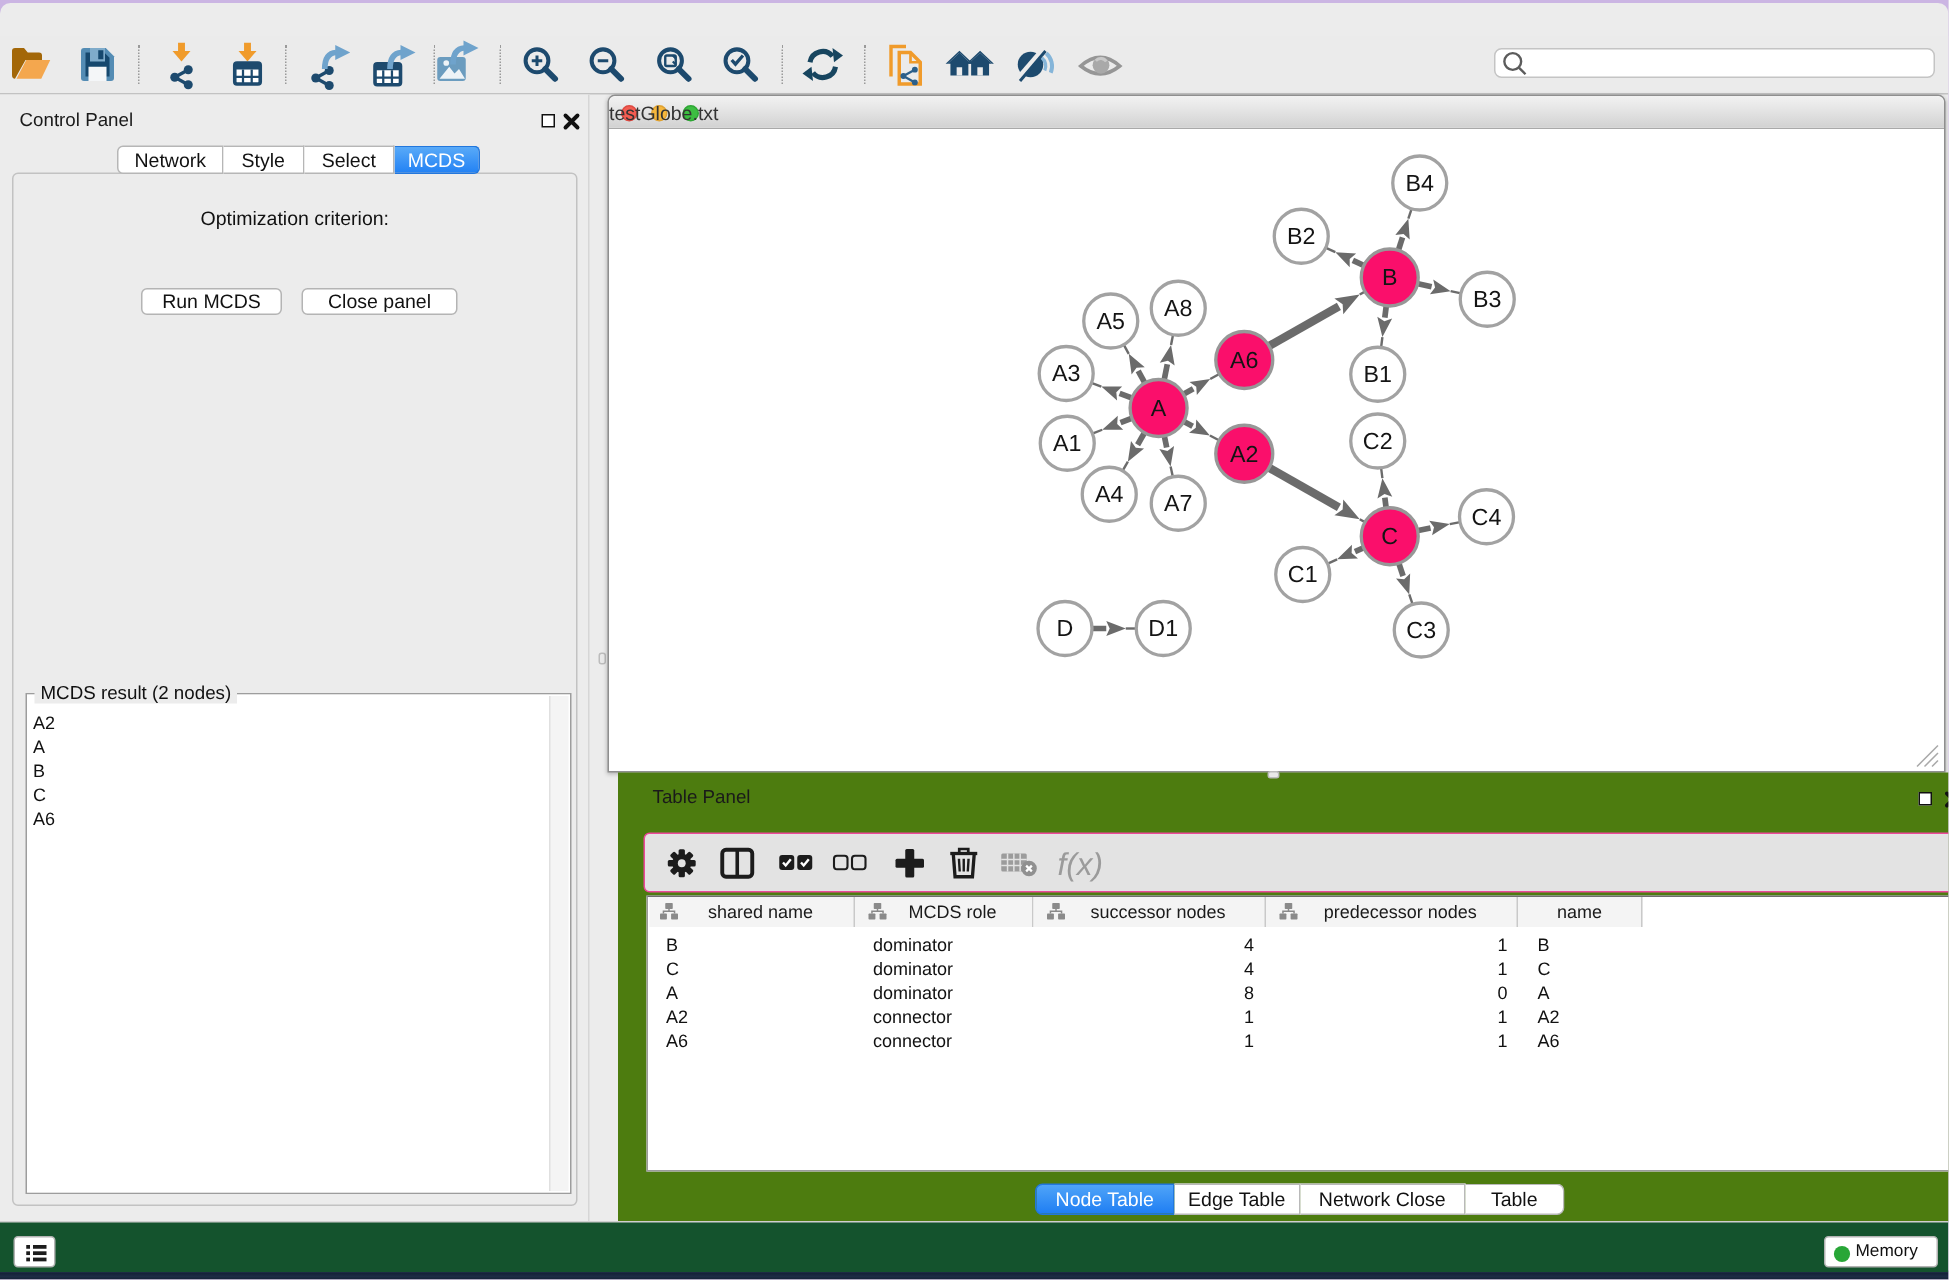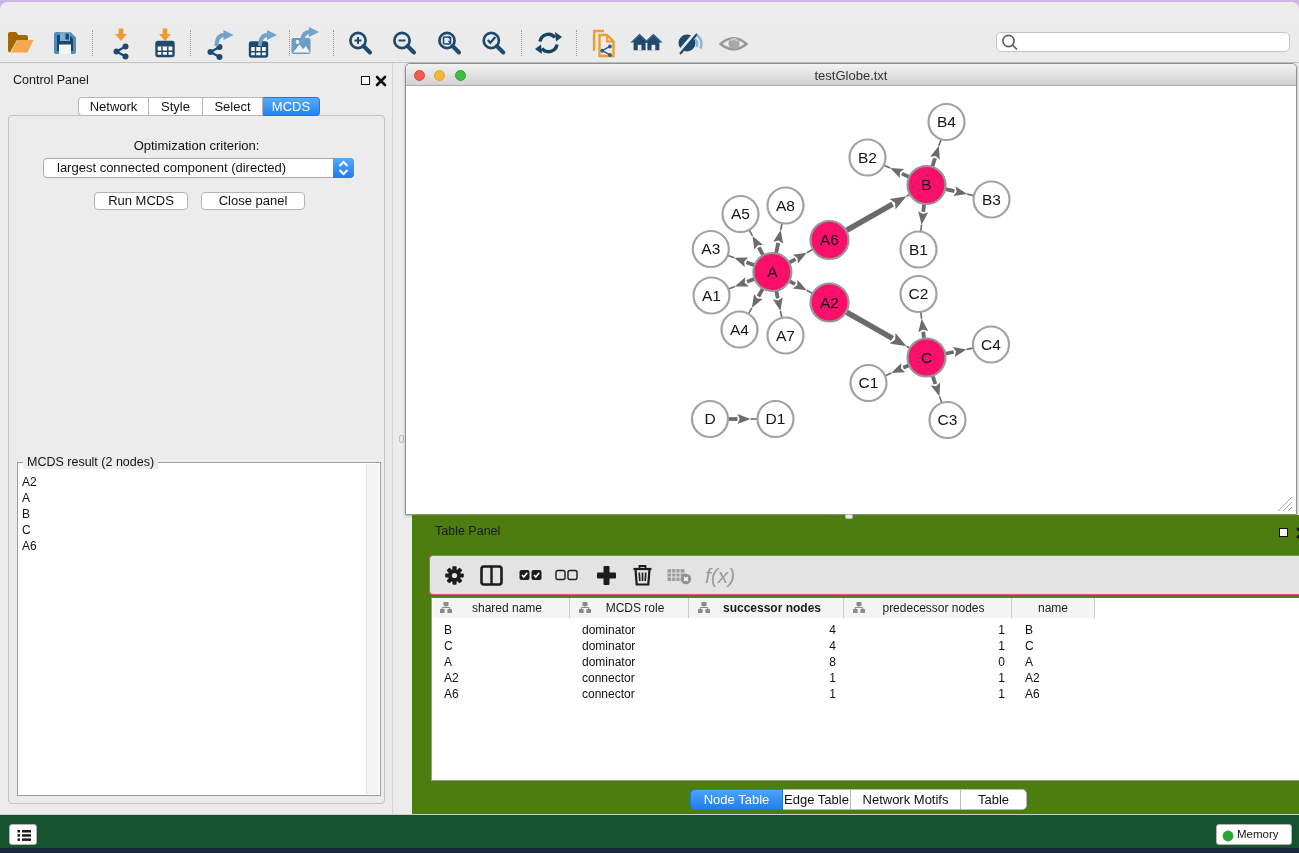--- a/index.html
+++ b/index.html
@@ -227,26 +227,20 @@
         <path d="M3,3 L11,11 M11,3 L3,11" stroke="#111" stroke-width="2.6" stroke-linecap="round"></path>
       </svg>
 <div class="abs" id="cpbox"></div>
 <div class="abs" id="tabs">
 <div class="tab first" style="width:71px">Network</div>
 <div class="tab" style="width:54px">Style</div>
 <div class="tab" style="width:60px">Select</div>
 <div class="tab sel" style="width:57px">MCDS</div>
 </div>
 <div class="abs" id="optlab">Optimization criterion:</div>
-<div class="abs" id="combo">largest connected component (directed)
-<div class="abs" id="spin"><svg width="21" height="20" viewBox="0 0 21 20">
-            <path d="M6.5,8 L10.5,4 L14.5,8" fill="none" stroke="#fff" stroke-width="2"></path>
-            <path d="M6.5,12 L10.5,16 L14.5,12" fill="none" stroke="#fff" stroke-width="2"></path>
-          </svg></div>
-</div>
 <div class="abs btn" style="left:94px;top:129px;width:94px">Run MCDS</div>
 <div class="abs btn" style="left:201px;top:129px;width:104px">Close panel</div>
 <div class="abs" id="grp">
 <div class="abs" id="mlist">
           <div>A2</div>
           <div>A</div>
           <div>B</div>
           <div>C</div>
           <div>A6</div>
         </div>
@@ -254,21 +248,21 @@
 <div class="abs" id="grplab">MCDS result (2 nodes)</div>
 </div>
 </div>
 <div class="abs" style="left:399px;top:433px;width:5px;height:8px;background:#e9e9e9;border:1px solid #bcbcbc;border-radius:2px"></div>
 <div class="abs" style="left:845px;top:512px;width:8px;height:5px;background:#e9e9e9;border:1px solid #bcbcbc;border-radius:2px;z-index:5"></div>
 <div class="abs" id="netwin">
 <div class="abs" id="nettitle">
 <div class="abs tl" style="left:7.8px;top:6px;width:11px;height:11px;background:#f35c51;border:0.5px solid #dd4a41"></div>
 <div class="abs tl" style="left:28px;top:6px;width:11px;height:11px;background:#f6b73c;border:0.5px solid #dfa131"></div>
 <div class="abs tl" style="left:49px;top:6px;width:11px;height:11px;background:#3cbe41;border:0.5px solid #2ea635"></div>
-<div class="abs" style="width:100%;top:4px;text-align:center;font-size:13px;color:#333">testGlobe.txt</div>
+<div class="abs" style="width:100%;top:4px;text-align:left;font-size:13px;color:#333">testGlobe.txt</div>
 </div>
 <div class="abs" id="netcanvas">
 <svg width="890" height="428" viewBox="0 0 890 428" style="position:absolute;left:0;top:0" font-family="'Liberation Sans',sans-serif">
           <line x1="366.4" y1="185.0" x2="341.0" y2="194.8" stroke="#6b6b6b" stroke-width="3.8"></line>
           <line x1="328.8" y1="199.5" x2="321.4" y2="202.4" stroke="#6b6b6b" stroke-width="1.6"></line>
           <polygon points="328.8,199.5 339.2,190.2 338.8,195.7 342.8,199.5" fill="#6b6b6b"></polygon>
           <line x1="366.4" y1="185.0" x2="340.4" y2="175.3" stroke="#6b6b6b" stroke-width="3.8"></line>
           <line x1="328.2" y1="170.7" x2="320.7" y2="167.9" stroke="#6b6b6b" stroke-width="1.6"></line>
           <polygon points="328.2,170.7 342.1,170.6 338.2,174.5 338.7,180.0" fill="#6b6b6b"></polygon>
           <line x1="366.4" y1="185.0" x2="352.8" y2="160.3" stroke="#6b6b6b" stroke-width="3.8"></line>
@@ -441,21 +435,21 @@
               <circle cx="6.5" cy="3.5" r="5.2" fill="#909090"></circle>
               <path d="M4.6,1.6 L8.4,5.4 M8.4,1.6 L4.6,5.4" stroke="#fff" stroke-width="1.5"></path>
             </g>
             <text x="292" y="27" font-family="'Liberation Serif',serif" font-style="italic" font-size="21" fill="#9b9b9b">f(x)</text>
           </g>
         </svg>
       </div>
 <div class="abs" id="ttable">
         <div class="abs th" style="left:1px;width:137px;padding-left:12px;">shared name</div>
         <div class="abs th" style="left:138px;width:119px;padding-left:12px;">MCDS role</div>
-        <div class="abs th" style="left:257px;width:155px;padding-left:12px;font-weight:bold;">successor nodes</div>
+        <div class="abs th" style="left:257px;width:155px;padding-left:12px;">successor nodes</div>
         <div class="abs th" style="left:412px;width:168px;padding-left:12px;">predecessor nodes</div>
         <div class="abs th" style="left:580px;width:83px;">name</div>
         <svg class="abs" style="left:0;top:0;pointer-events:none" width="878" height="20" viewBox="0 0 878 20">
           <g transform="translate(9,4)" fill="#8a8a8a">
             <rect x="2.5" y="0" width="5" height="4" rx="0.5"></rect>
             <rect x="-1" y="7" width="4.6" height="4" rx="0.5"></rect>
             <rect x="6.4" y="7" width="4.6" height="4" rx="0.5"></rect>
             <g stroke="#8a8a8a" stroke-width="1" fill="none">
               <path d="M5,4 L5,5.5 M1.3,7 L1.3,5.5 L8.7,5.5 L8.7,7"></path>
             </g>
@@ -506,22 +500,22 @@
         <div class="abs td" style="left:460px;top:72px;width:113px;text-align:right">1</div>
         <div class="abs td" style="left:593px;top:72px">A2</div>
         <div class="abs td" style="left:12px;top:88px">A6</div>
         <div class="abs td" style="left:150px;top:88px">connector</div>
         <div class="abs td" style="left:300px;top:88px;width:104px;text-align:right">1</div>
         <div class="abs td" style="left:460px;top:88px;width:113px;text-align:right">1</div>
         <div class="abs td" style="left:593px;top:88px">A6</div>
       </div>
 <div class="abs" id="btabs">
 <div class="btab first sel" style="width:93px">Node Table</div>
-<div class="btab" style="width:68px">Edge Table</div>
-<div class="btab" style="width:110px">Network Motifs</div>
+<div class="btab" style="width:84px">Edge Table</div>
+<div class="btab" style="width:110px">Network Close</div>
 <div class="btab last" style="width:66px">Table</div>
 </div>
 </div>
 <div class="abs" id="statusbar">
 <div class="abs sbtn" style="left:9px;top:9px;width:28px;height:21px">
 <svg width="28" height="21" viewBox="0 0 28 21">
           <g fill="#1c1c1c">
             <rect x="7.5" y="5" width="2.5" height="2.5"></rect>
             <rect x="7.5" y="9.2" width="2.5" height="2.5"></rect>
             <rect x="7.5" y="13.4" width="2.5" height="2.5"></rect>

